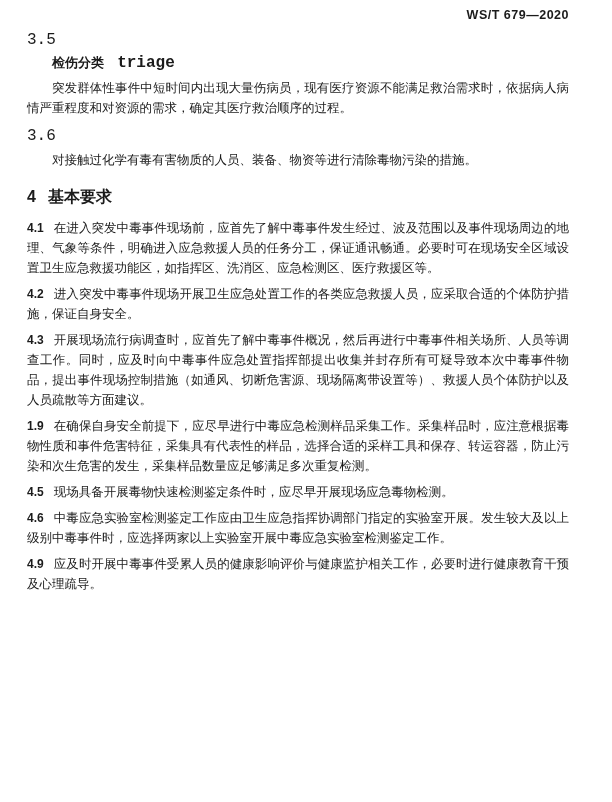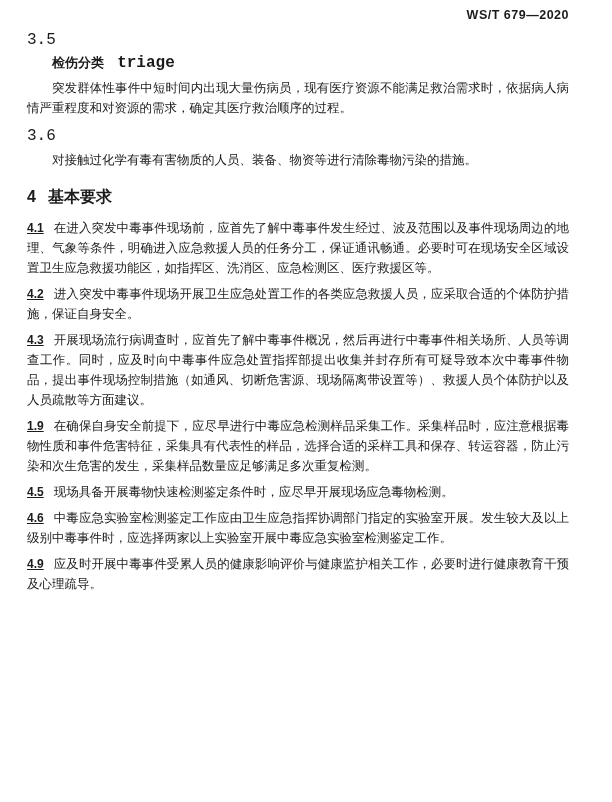--- a/index.html
+++ b/index.html
@@ -67,21 +67,20 @@
   p.clause {
     margin: 6px 0;
     text-align: justify;
   }
   .cnum {
     font-family: "Liberation Sans", "DejaVu Sans", sans-serif;
     font-weight: bold;
     font-size: 12px;
     margin-right: 10px;
     white-space: nowrap;
-    text-decoration: underline;
   }
 </style>
 </head>
 <body>
 
 <div class="page">
 
   <div class="doc-header">WS/T 679—2020</div>
 
   <section>

